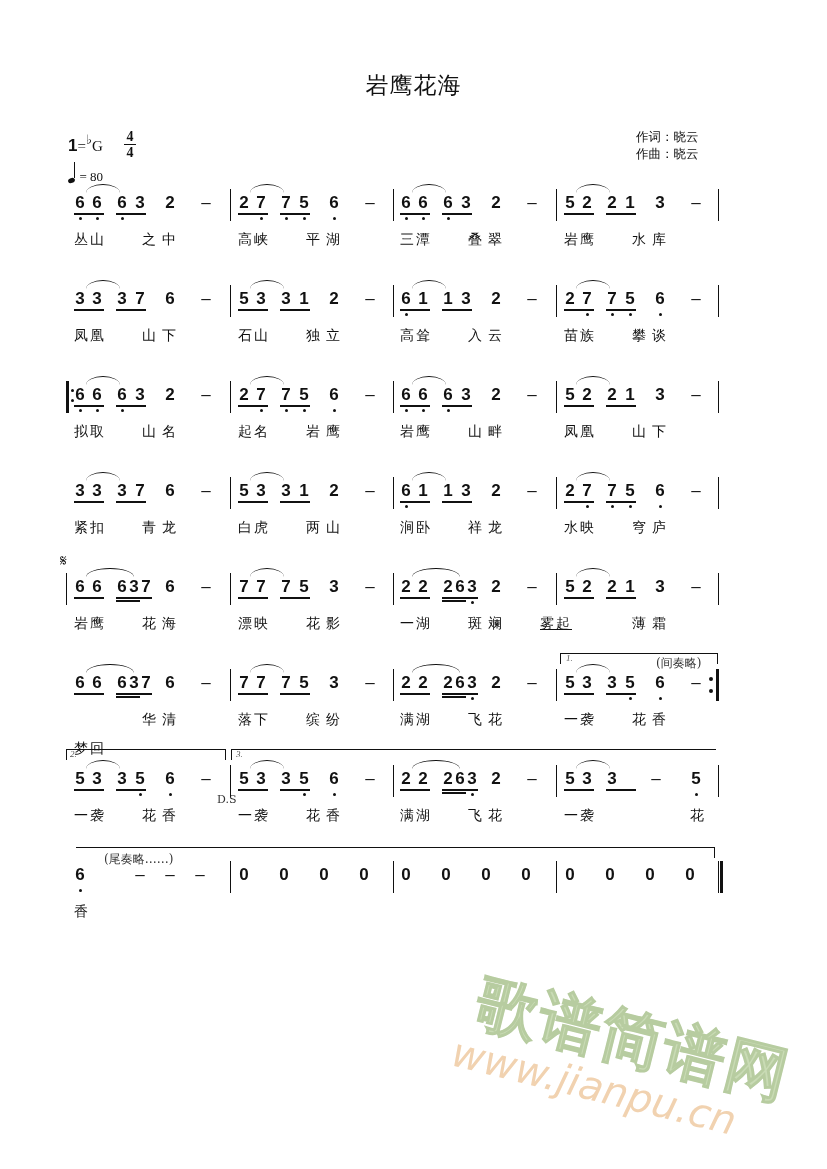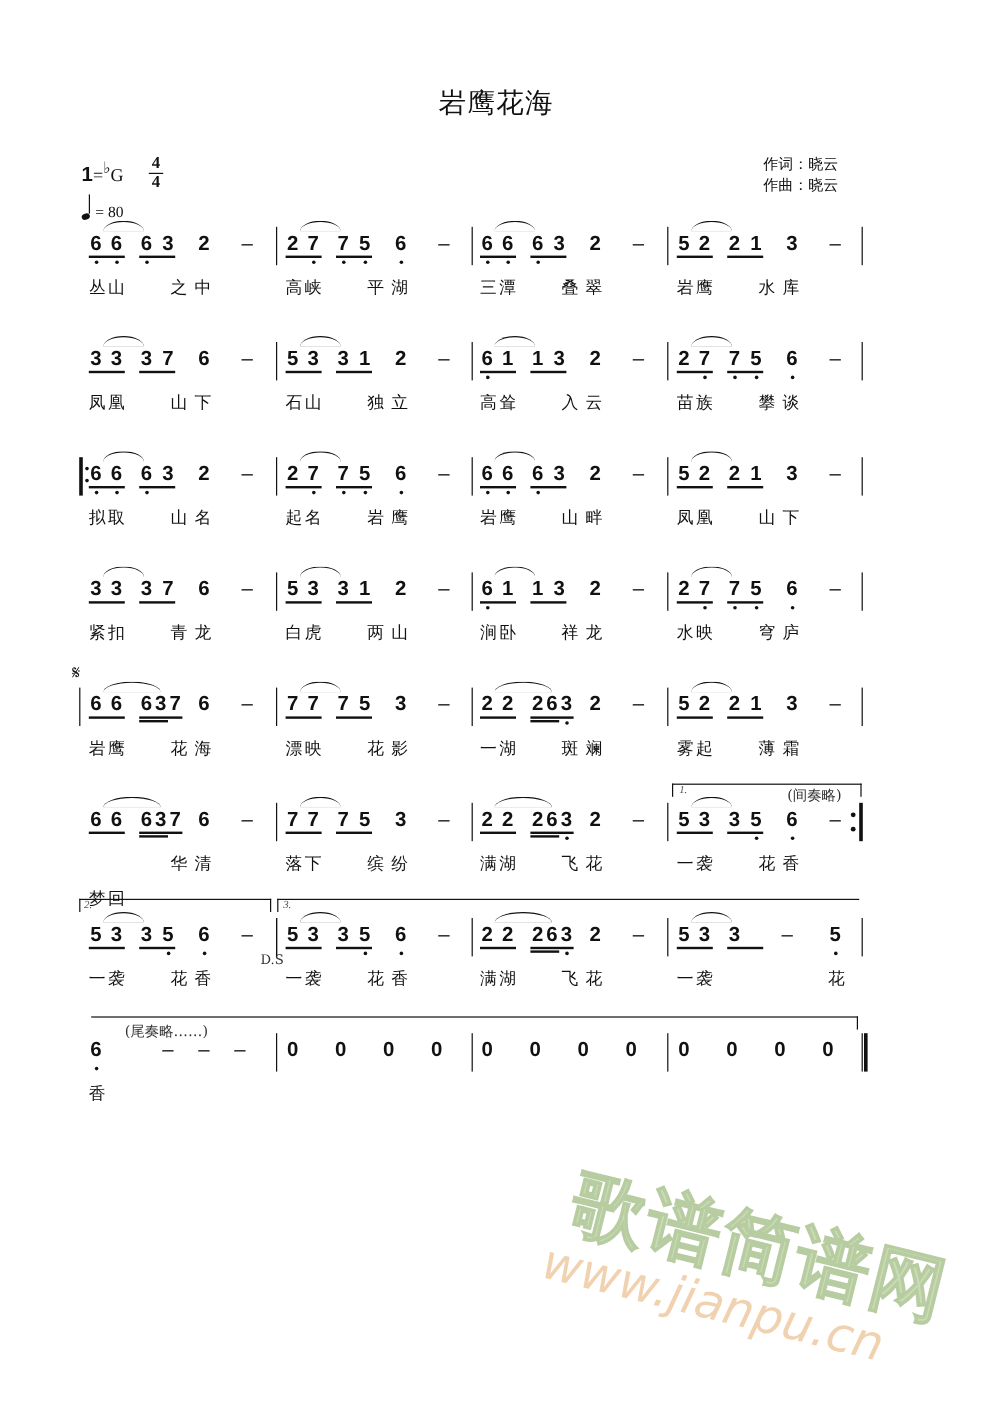--- a/index.html
+++ b/index.html
@@ -350,21 +350,21 @@
       <div class="barline" style="left: 556px;"></div>
       <div class="note-s" style="left: 564px; font-weight: bold;">5</div>
       <div class="note-s" style="left: 581px; font-weight: bold;">2</div>
       <div class="note-s" style="left: 606px; font-weight: bold;">2</div>
       <div class="note-s" style="left: 624px; font-weight: bold;">1</div>
       <div class="note-s" style="left: 654px; font-weight: bold;">3</div>
       <div class="note-s" style="left: 690px; font-weight: normal;">–</div>
       <div class="ul" style="left: 564px; width: 30px; top: 20px;"></div>
       <div class="ul" style="left: 606px; width: 30px; top: 20px;"></div>
       <div class="arc" style="left: 576px; width: 34px; top: -9px;"></div>
-      <div class="lyric" style="left: 564px; letter-spacing: 2px;">雾起</div>
+      <div class="lyric" style="left: 540px; letter-spacing: 2px; text-decoration: underline;">雾起</div>
       <div class="lyric" style="left: 632px; letter-spacing: 0px;">薄</div>
       <div class="lyric" style="left: 652px; letter-spacing: 0px;">霜</div>
       <div class="barline" style="left: 718px;"></div>
       <div class="barline" style="left: 66px;"></div>
       <div class="segno" style="left: 60px; top: -26px;">𝄋</div>
     </div>
     <div class="system" style="top: 673px;">
       <div class="note-s" style="left: 74px; font-weight: bold;">6</div>
       <div class="note-s" style="left: 91px; font-weight: bold;">6</div>
       <div class="note-s" style="left: 116px; font-weight: bold;">6</div>

